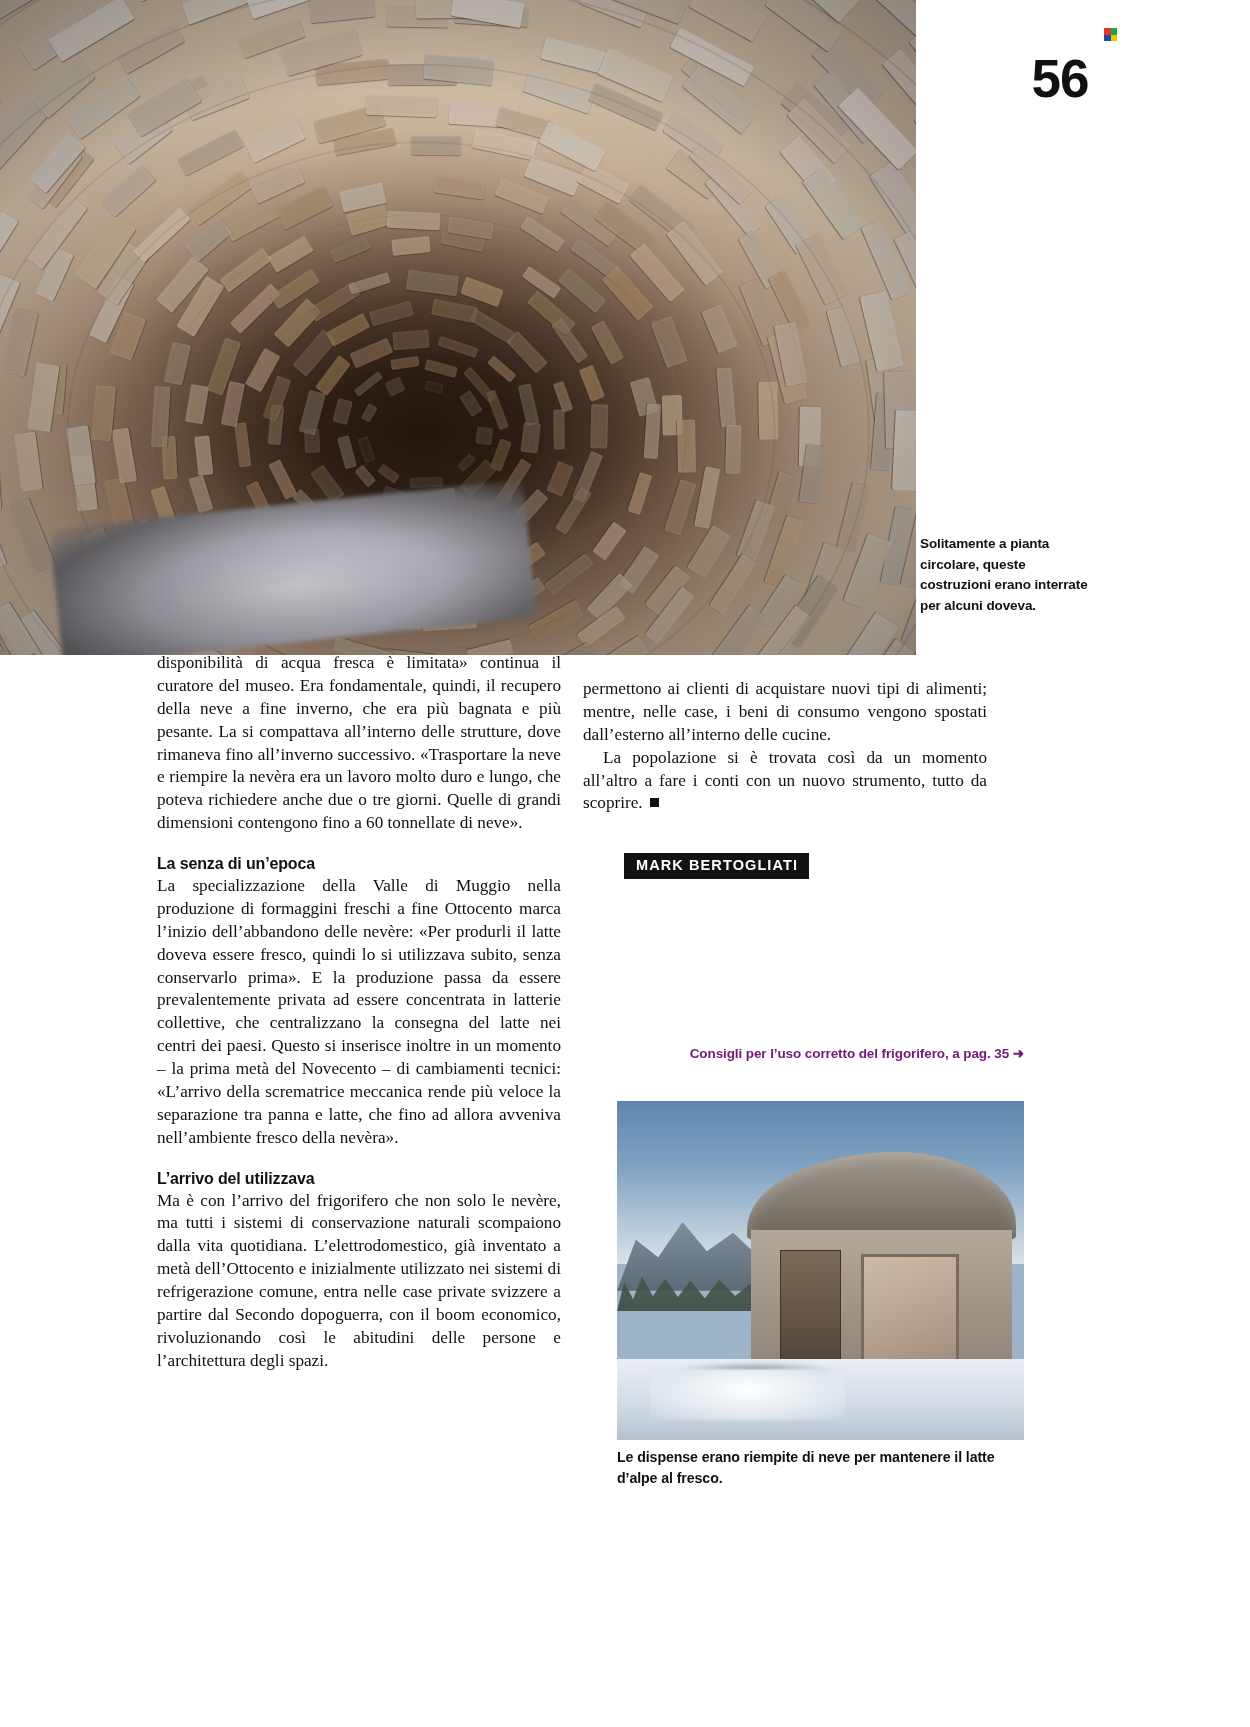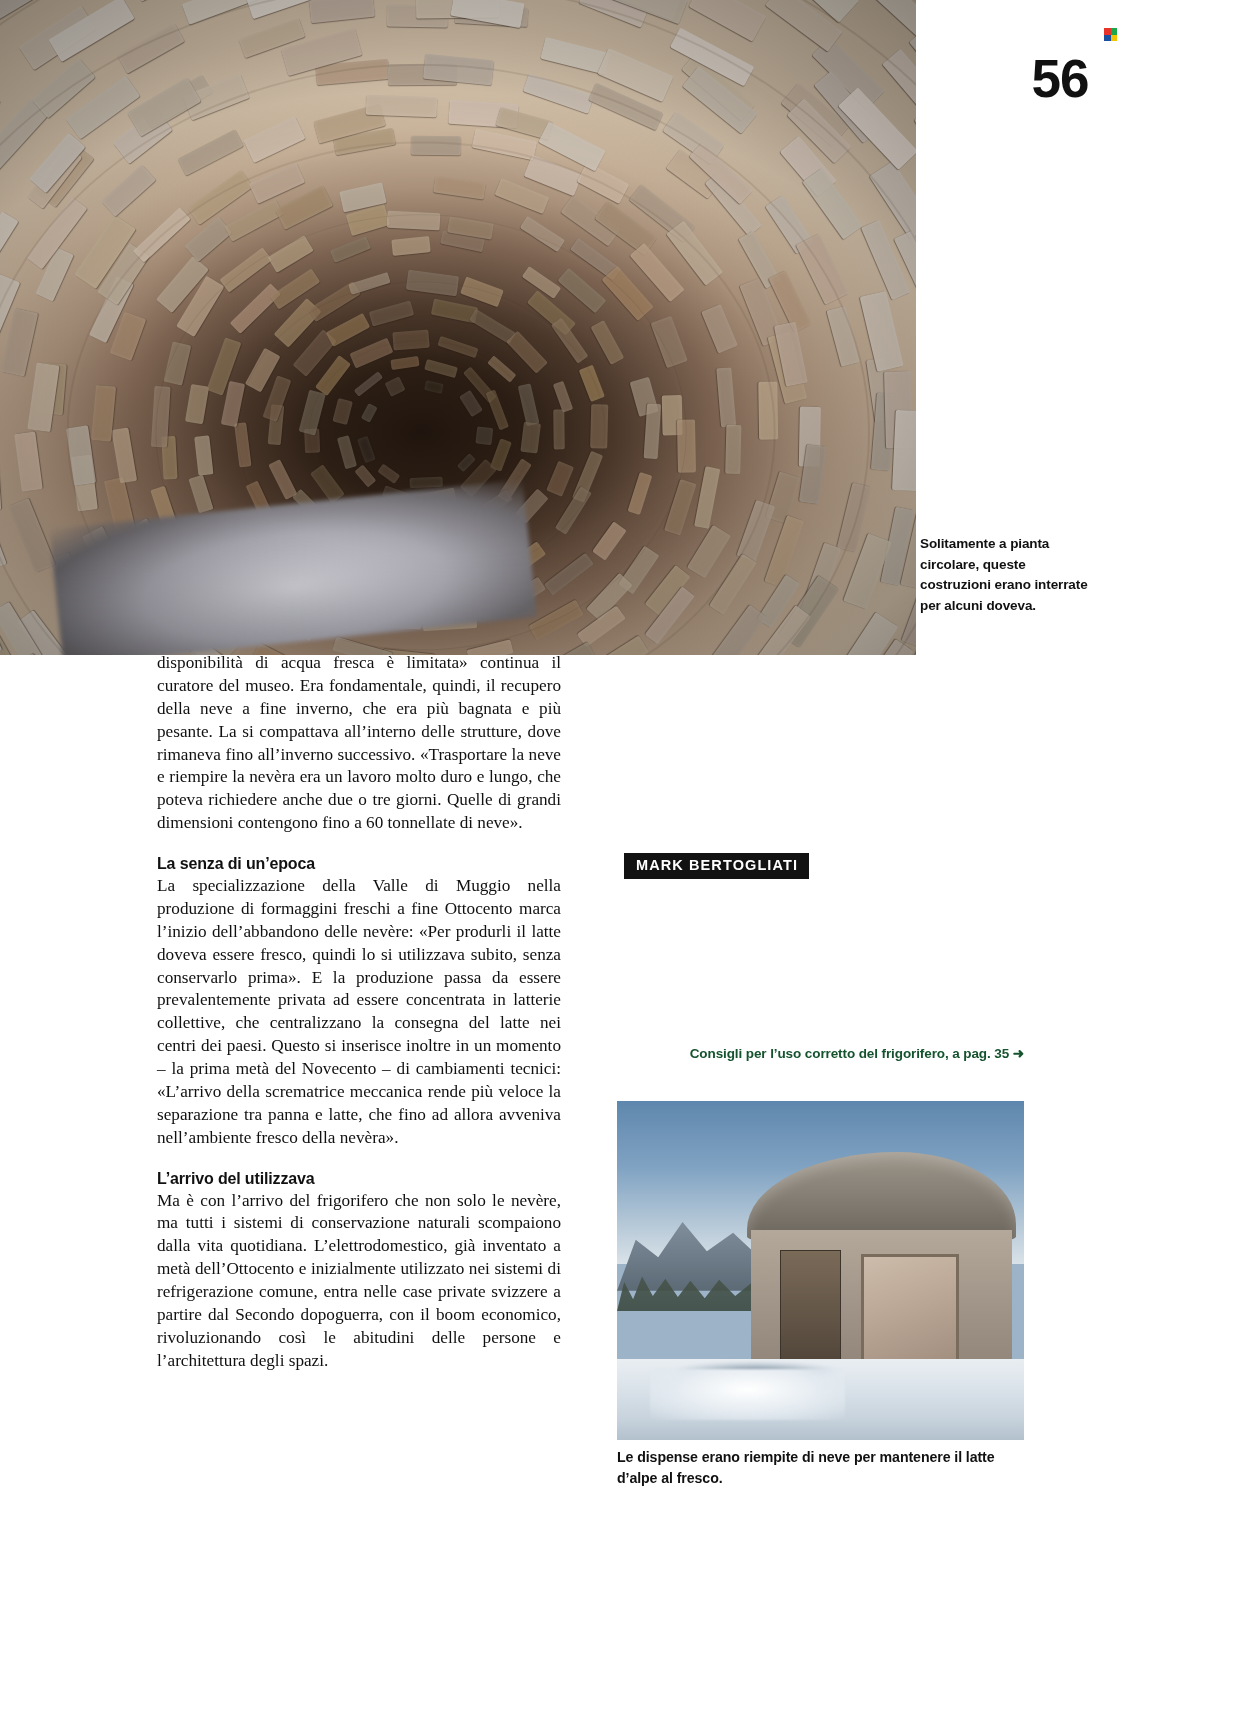--- a/index.html
+++ b/index.html
@@ -249,21 +249,21 @@
   .crossref {
     position: absolute;
     top: 1044px;
     left: 624px;
     width: 400px;
     text-align: right;
     font-family: "Liberation Sans", sans-serif;
     font-weight: bold;
     font-size: 13.5px;
     line-height: 1.5;
-    color: #14532d;
+    color: #701a75;
     letter-spacing: -0.1px;
   }
 
   
   .photo2 {
     position: absolute;
     top: 1101px;
     left: 617px;
     width: 407px;
     height: 339px;
@@ -661,20 +661,22 @@
 
 <div class="col col-left">
   <p>disponibilità di acqua fresca è limitata» continua il curatore del museo. Era fondamentale, quindi, il recupero della neve a fine inverno, che era più bagnata e più pesante. La si compattava all’interno delle strutture, dove rimaneva fino all’inverno successivo. «Trasportare la neve e riempire la nevèra era un lavoro molto duro e lungo, che poteva richiedere anche due o tre giorni. Quelle di grandi dimensioni contengono fino a 60 tonnellate di neve».</p>
   <div class="subhead">La senza di un’epoca</div>
   <p>La specializzazione della Valle di Muggio nella produzione di formaggini freschi a fine Ottocento marca l’inizio dell’abbandono delle nevère: «Per produrli il latte doveva essere fresco, quindi lo si utilizzava subito, senza conservarlo prima». E la produzione passa da essere prevalentemente privata ad essere concentrata in latterie collettive, che centralizzano la consegna del latte nei centri dei paesi. Questo si inserisce inoltre in un momento – la prima metà del Novecento – di cambiamenti tecnici: «L’arrivo della scrematrice meccanica rende più veloce la separazione tra panna e latte, che fino ad allora avveniva nell’ambiente fresco della nevèra».</p>
   <div class="subhead">L’arrivo del utilizzava</div>
   <p>Ma è con l’arrivo del frigorifero che non solo le nevère, ma tutti i sistemi di conservazione naturali scompaiono dalla vita quotidiana. L’elettrodomestico, già inventato a metà dell’Ottocento e inizialmente utilizzato nei sistemi di refrigerazione comune, entra nelle case private svizzere a partire dal Secondo dopoguerra, con il boom economico, rivoluzionando così le abitudini delle persone e l’architettura degli spazi.</p>
 </div>
 
 <div class="col col-right">
+  <p>permettono ai clienti di acquistare nuovi tipi di alimenti; mentre, nelle case, i beni di consumo vengono spostati dall’esterno all’interno delle cucine.</p>
+  <p class="indent"><span>La popolazione si è trovata così da un momento all’altro a fare i conti con un nuovo strumento, tutto da scoprire.</span><span class="endmark"></span></p>
 </div>
 
 <div class="profile">
   <div class="profile-name">MARK BERTOGLIATI</div>
 </div>
 
 <div class="crossref">Consigli per l’uso corretto del frigorifero, a pag. 35 ➜</div>
 
 <div class="photo2">
   <div class="ph2-sky"></div>

